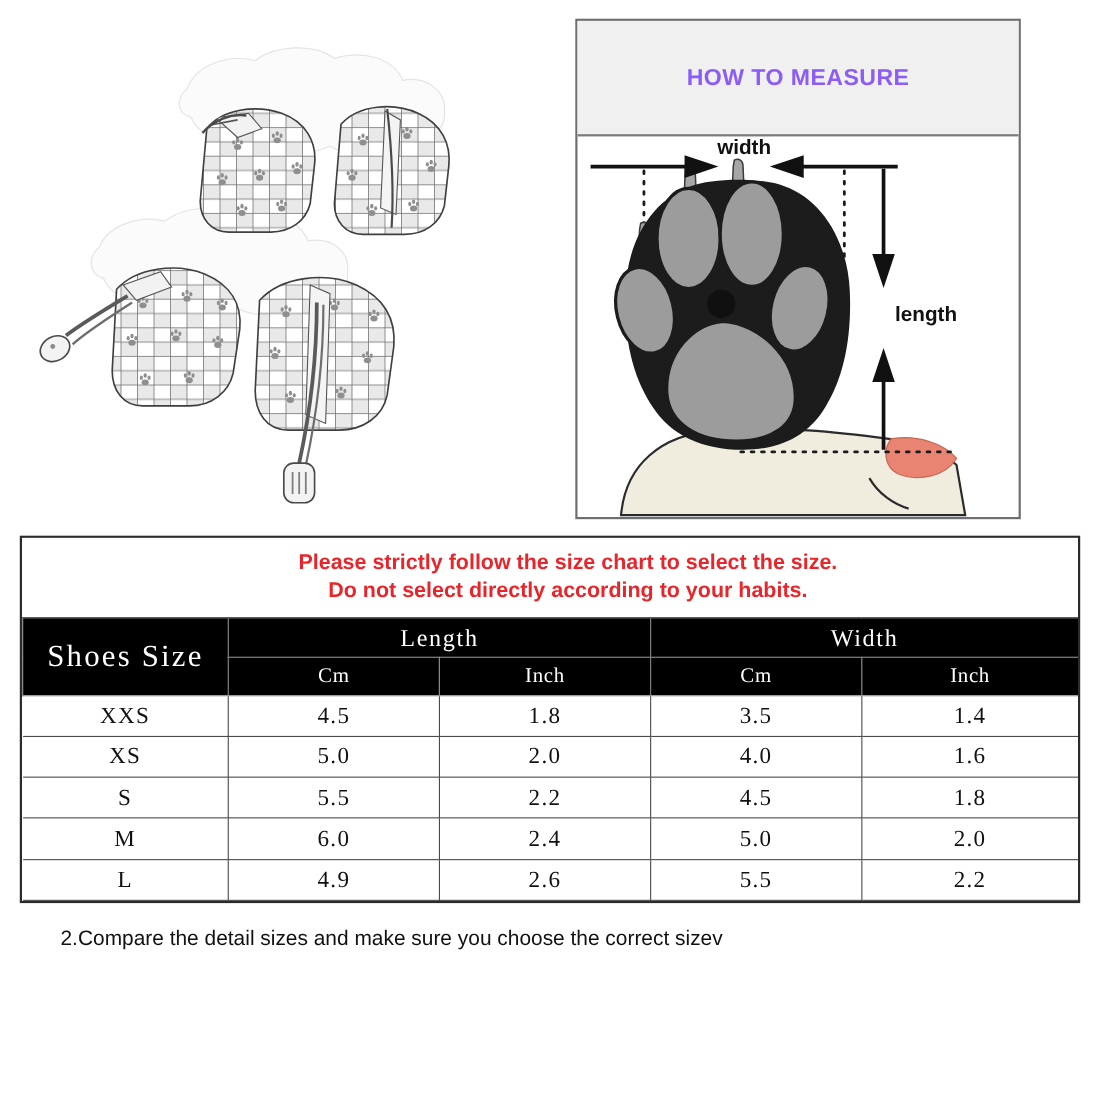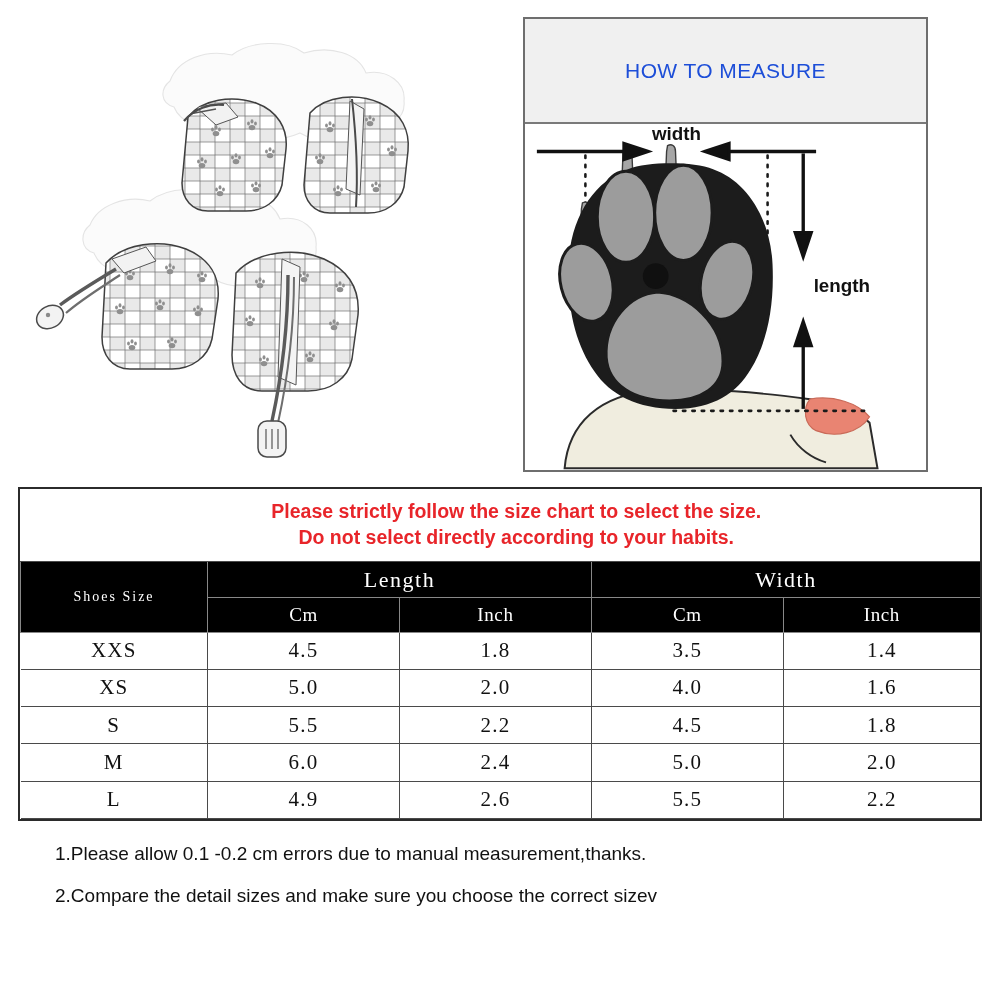--- a/index.html
+++ b/index.html
@@ -25,21 +25,21 @@
     border: 2px solid #6e6e6e;
     background: #ffffff;
   }
   #measure-title-bar {
     height: 105px; width: 100%;
     background: #f0f0f0;
     border-bottom: 2px solid #7a7a7a;
     display: flex; align-items: center; justify-content: center;
   }
   #measure-title {
-    font-size: 21px; font-weight: normal; color: #1d4ed8;
+    font-size: 21px; font-weight: bold; color: #8b5cf6;
     letter-spacing: 0.4px;
   }
   #measure-figure { position: relative; width: 100%; height: 346px; }
   #measure-figure svg { width: 100%; height: 100%; display: block; }
 
   
   #size-table-wrap {
     position: absolute; left: 18px; top: 487px;
     width: 964px; height: 334px;
     border: 2px solid #2b2b2b;
@@ -74,21 +74,21 @@
   tr.head-row th, tr.head-sub-row th {
     background: #000000;
     color: #ffffff;
     font-family: "Liberation Serif", serif;
     font-weight: normal;
     border-color: #888888;
   }
   tr.head-row th { height: 36px; }
   tr.head-sub-row th { height: 34px; }
   th.shoes-size-cell {
-    font-size: 14px;
+    font-size: 28px;
     letter-spacing: 2px;
     border-left: none;
   }
   th.group-cell { font-size: 22px; letter-spacing: 1.5px; }
   th.unit-cell { font-size: 19px; letter-spacing: 0.6px; }
   
   tr.data-row td {
     height: 37px;
     font-family: "Liberation Serif", serif;
     font-size: 21px;
@@ -358,17 +358,16 @@
           <td>4.9</td>
           <td>2.6</td>
           <td>5.5</td>
           <td>2.2</td>
         </tr>
       </tbody>
     </table>
   </div>
 
   <div id="notes">
-    <div class="note-line">1.Please allow 0.1 -0.2 cm errors due to manual measurement,thanks.</div>
     <div class="note-line">2.Compare the detail sizes and make sure you choose the correct sizev</div>
   </div>
 
 </div>
 
 </body></html>

